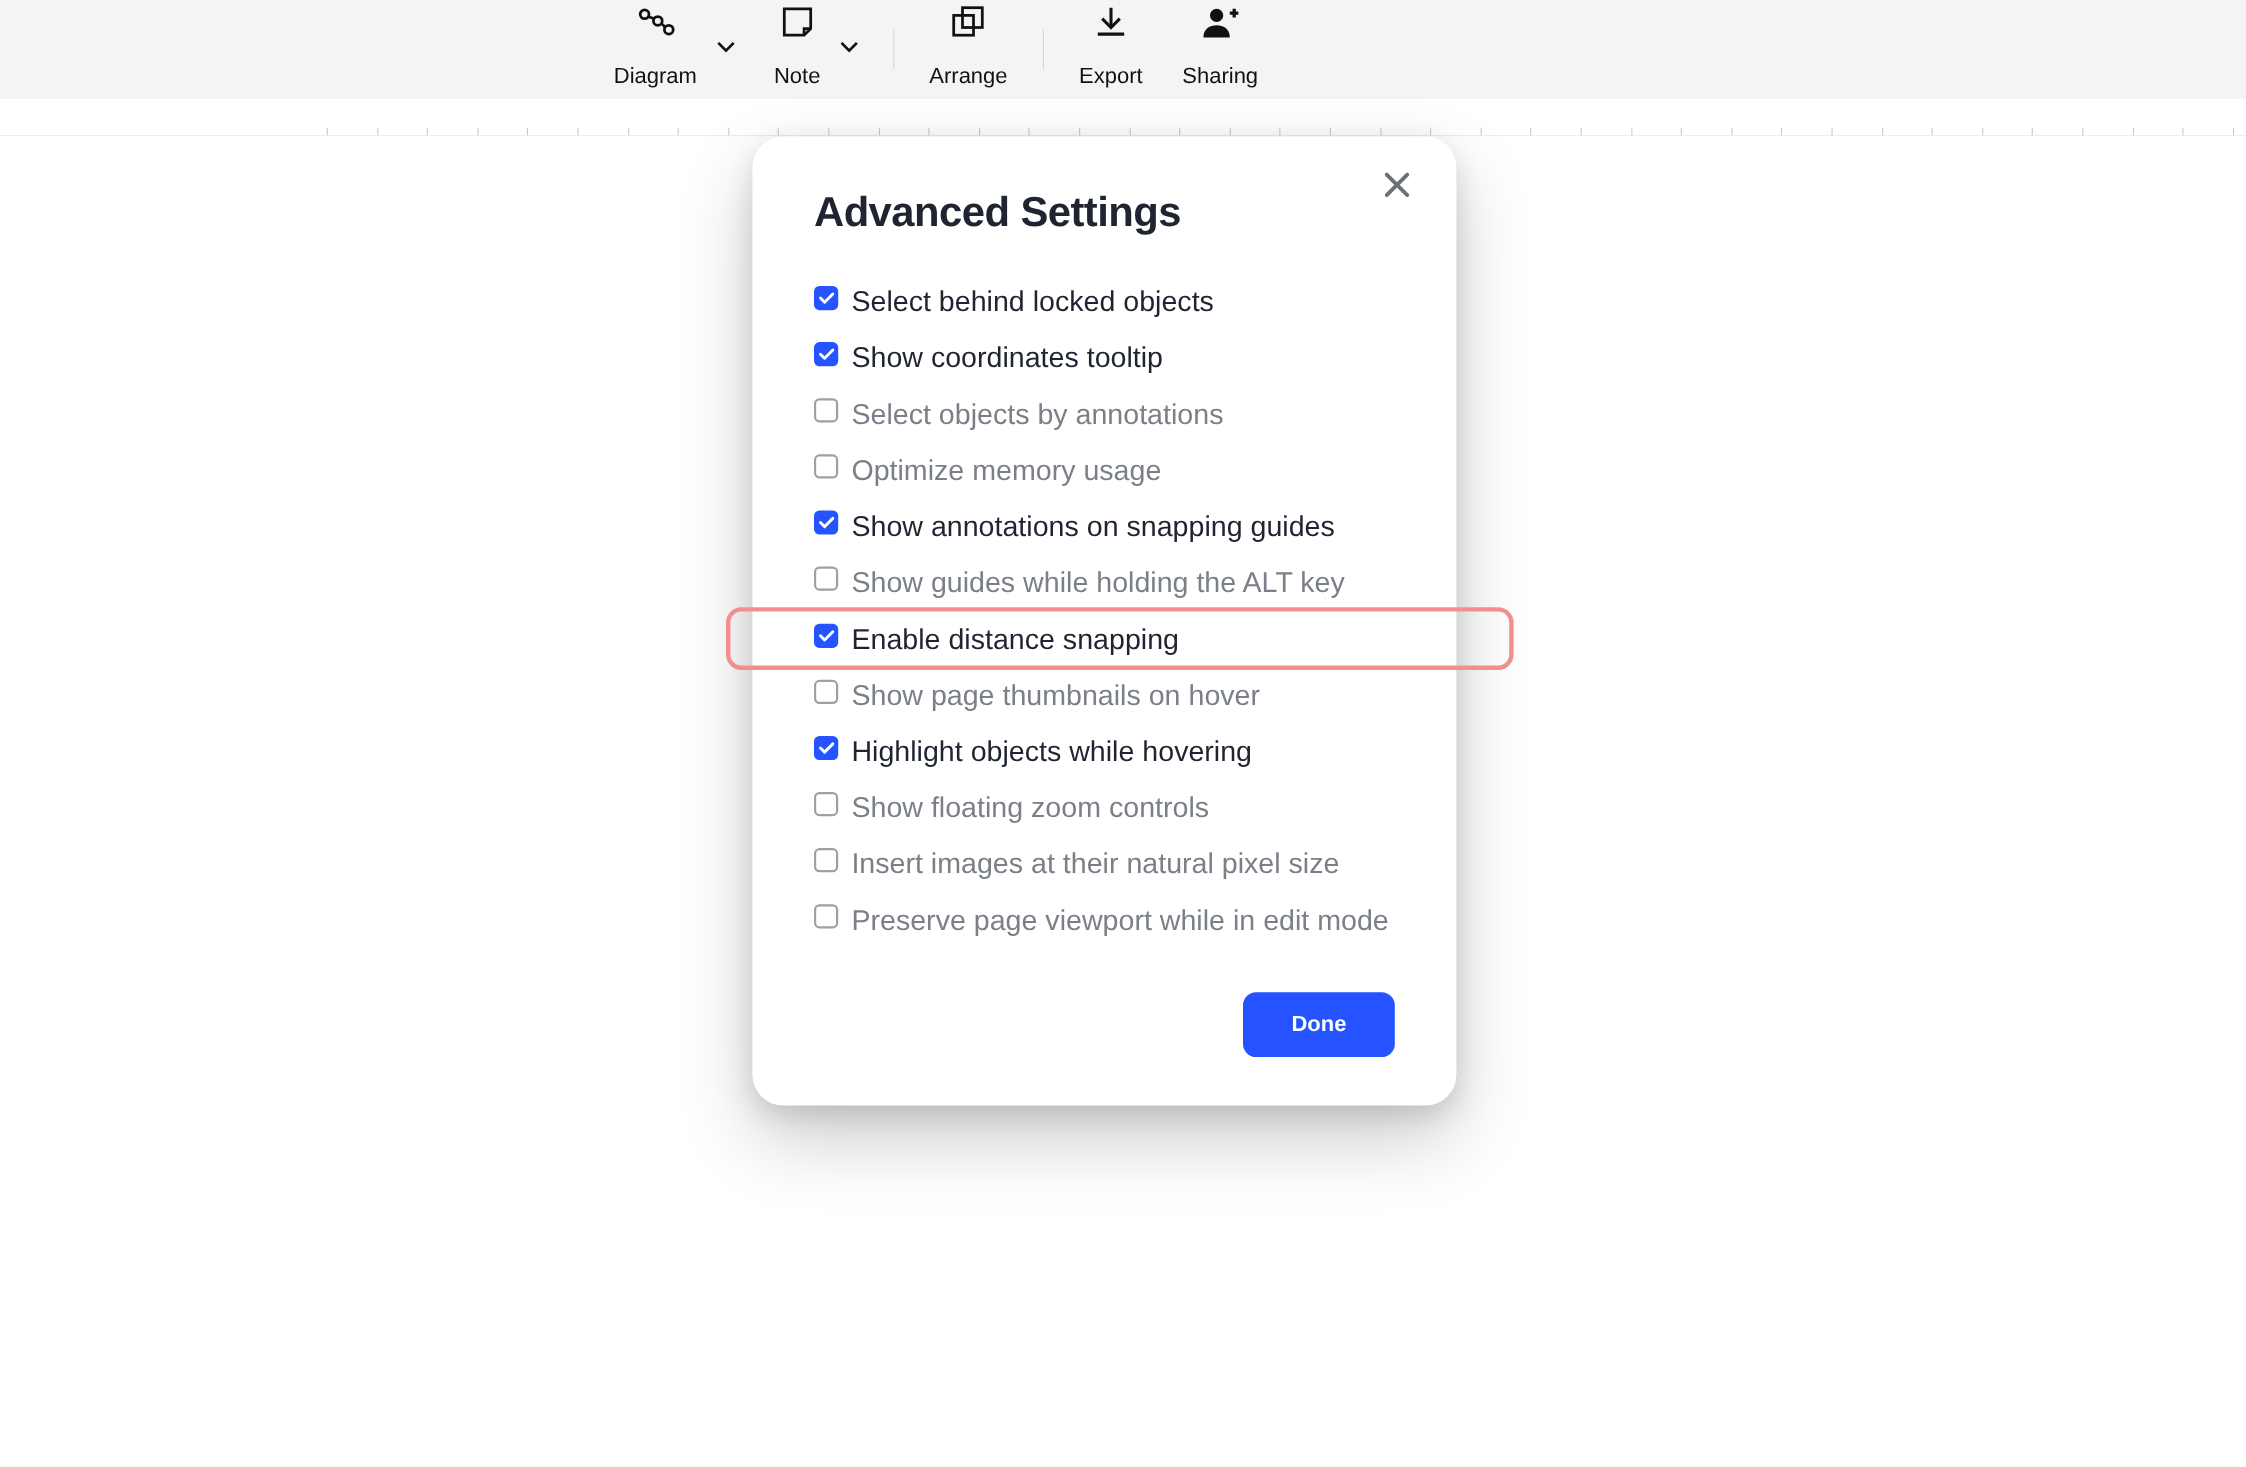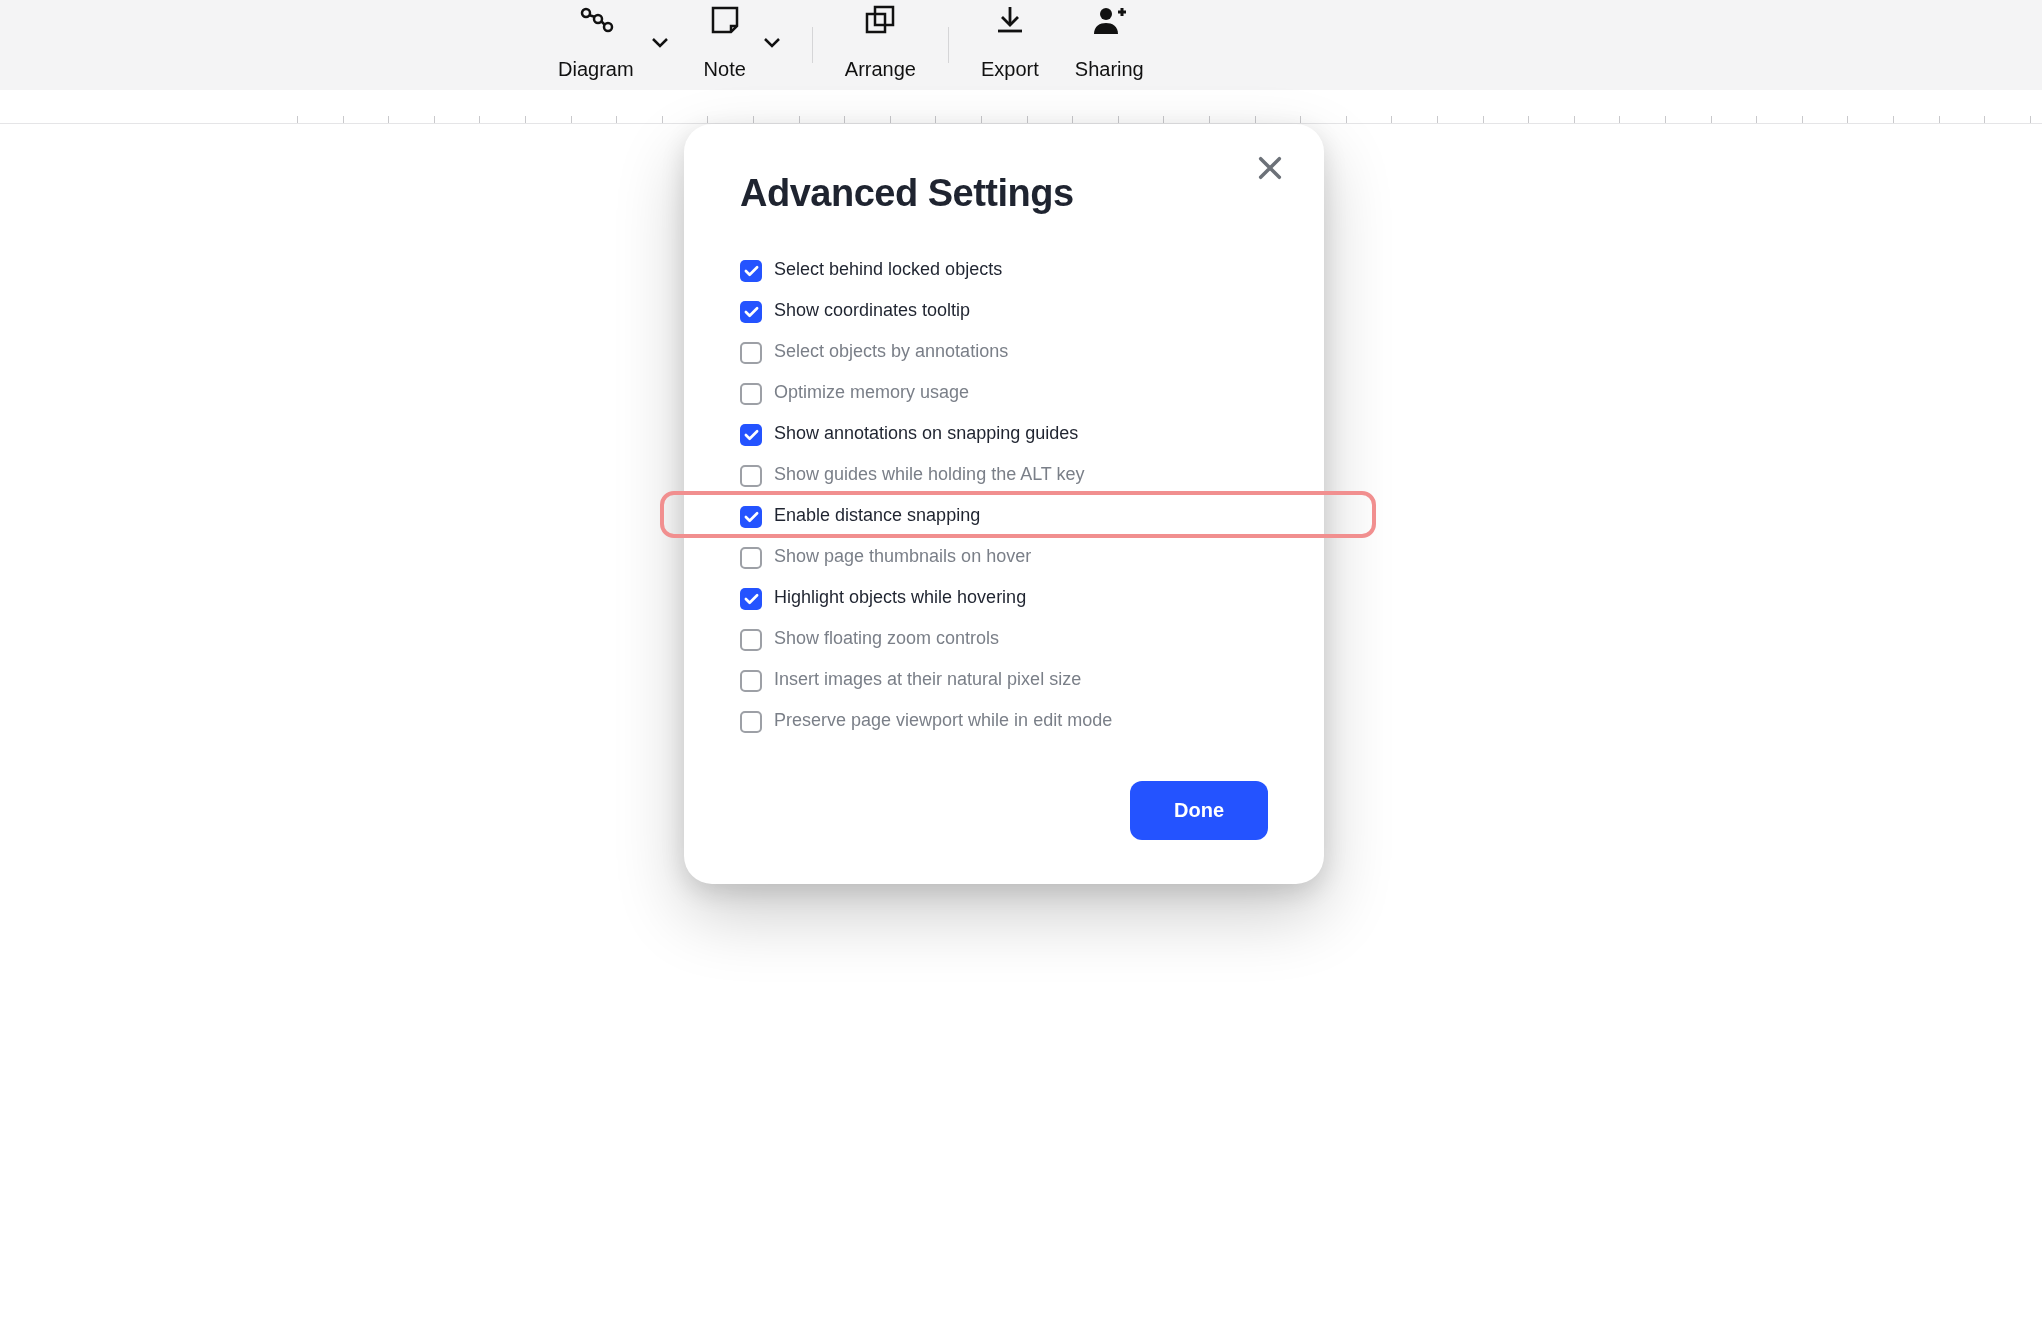--- a/index.html
+++ b/index.html
@@ -138,21 +138,21 @@
   .chk.checked {
     background: #2453ff;
     border: none;
   }
   .chk.unchecked {
     background: #fff;
     border: 2.5px solid #9da0a6;
   }
   .chk svg { width: 15px; height: 12px; }
   .opt-label {
-    font-size: 18px;
+    font-size: 26px;
     line-height: 1.35;
   }
   .opt-row .opt-label.enabled { color: #1f2430; }
   .opt-row .opt-label.muted { color: #7a7f88; }
 
   .dialog-footer {
     display: flex;
     justify-content: flex-end;
     margin-top: 40px;
   }

